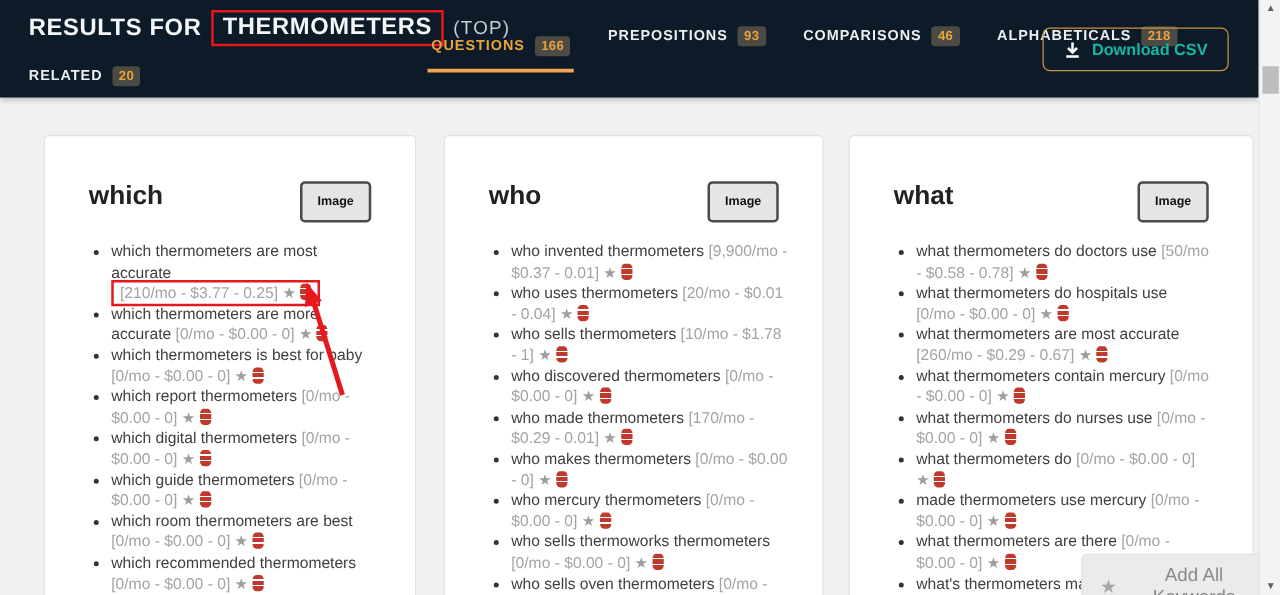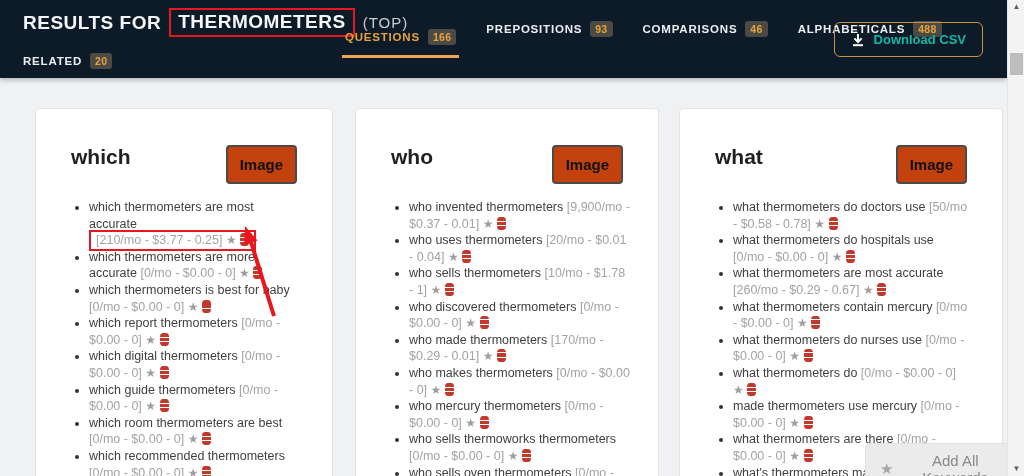--- a/index.html
+++ b/index.html
@@ -66,23 +66,23 @@
   }
   .card-1 { left:35px;  width:298px; }
   .card-2 { left:355px; width:304px; }
   .card-3 { left:679px; width:324px; }
   .card-head {
     display:flex; justify-content:space-between; align-items:flex-start;
     padding:36px 35px 0 35px;
   }
   .card-title { font-size:21px; font-weight:bold; color:#212121; }
   .image-btn {
-    background:#c2410c; border:2px solid #4a4a4a; border-radius:4px;
+    background:#e5e5e5; border:2px solid #4a4a4a; border-radius:4px;
     font-family:"Liberation Sans",sans-serif;
-    font-size:15px; font-weight:bold; color:#111;
+    font-size:10px; font-weight:bold; color:#111;
     padding:9px 12px; cursor:pointer;
   }
   .card ul { margin:15px 0 0; padding:0 0 0 53px; list-style:disc; }
   .card-1 ul { padding-right:42px; }
   .card-2 ul { padding-right:28px; }
   .card-3 ul { padding-right:34px; }
   .card li {
     font-size:12.5px; line-height:16.6px; color:#3f3f3f;
   }
   .card li::marker { color:#333; }
@@ -142,21 +142,21 @@
         <span class="tab">
           <span>PREPOSITIONS</span>
           <span class="badge">93</span>
         </span>
         <span class="tab">
           <span>COMPARISONS</span>
           <span class="badge">46</span>
         </span>
         <span class="tab">
           <span>ALPHABETICALS</span>
-          <span class="badge">488</span>
+          <span class="badge">218</span>
         </span>
       </nav>
 
     <div class="related-line">
       <span class="tab">
         <span>RELATED</span>
         <span class="badge">20</span>
       </span>
     </div>
 

